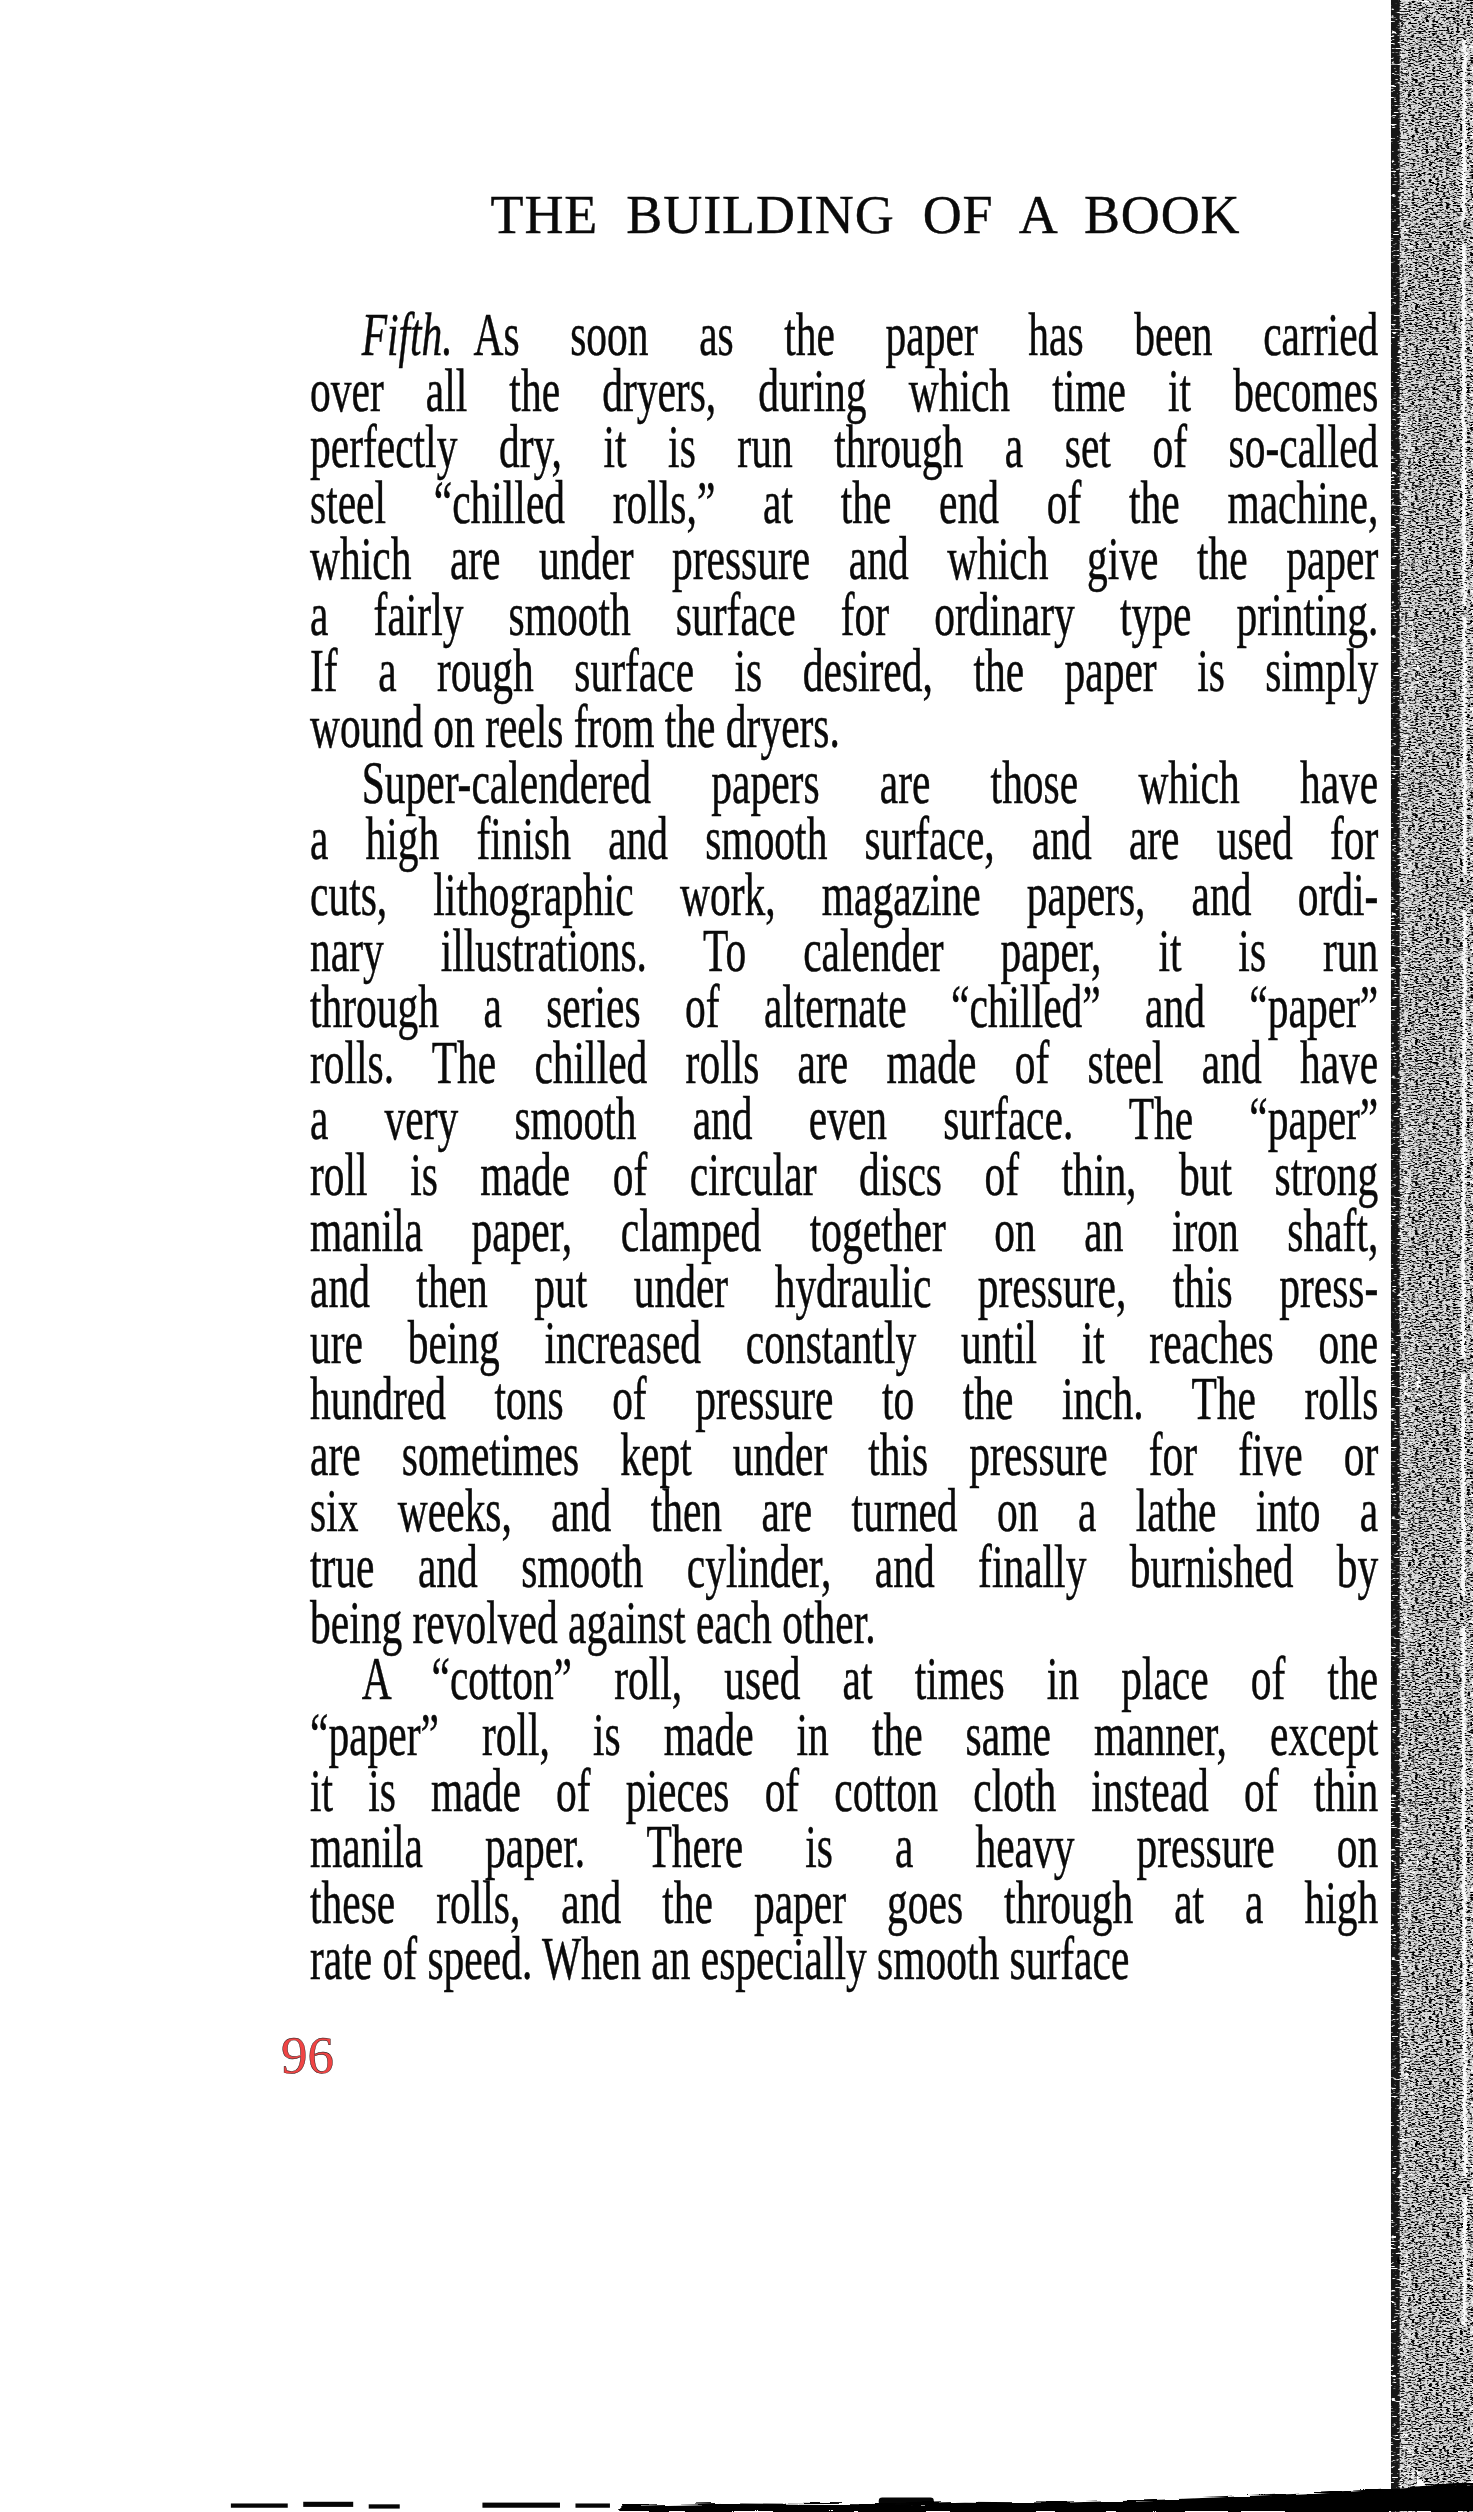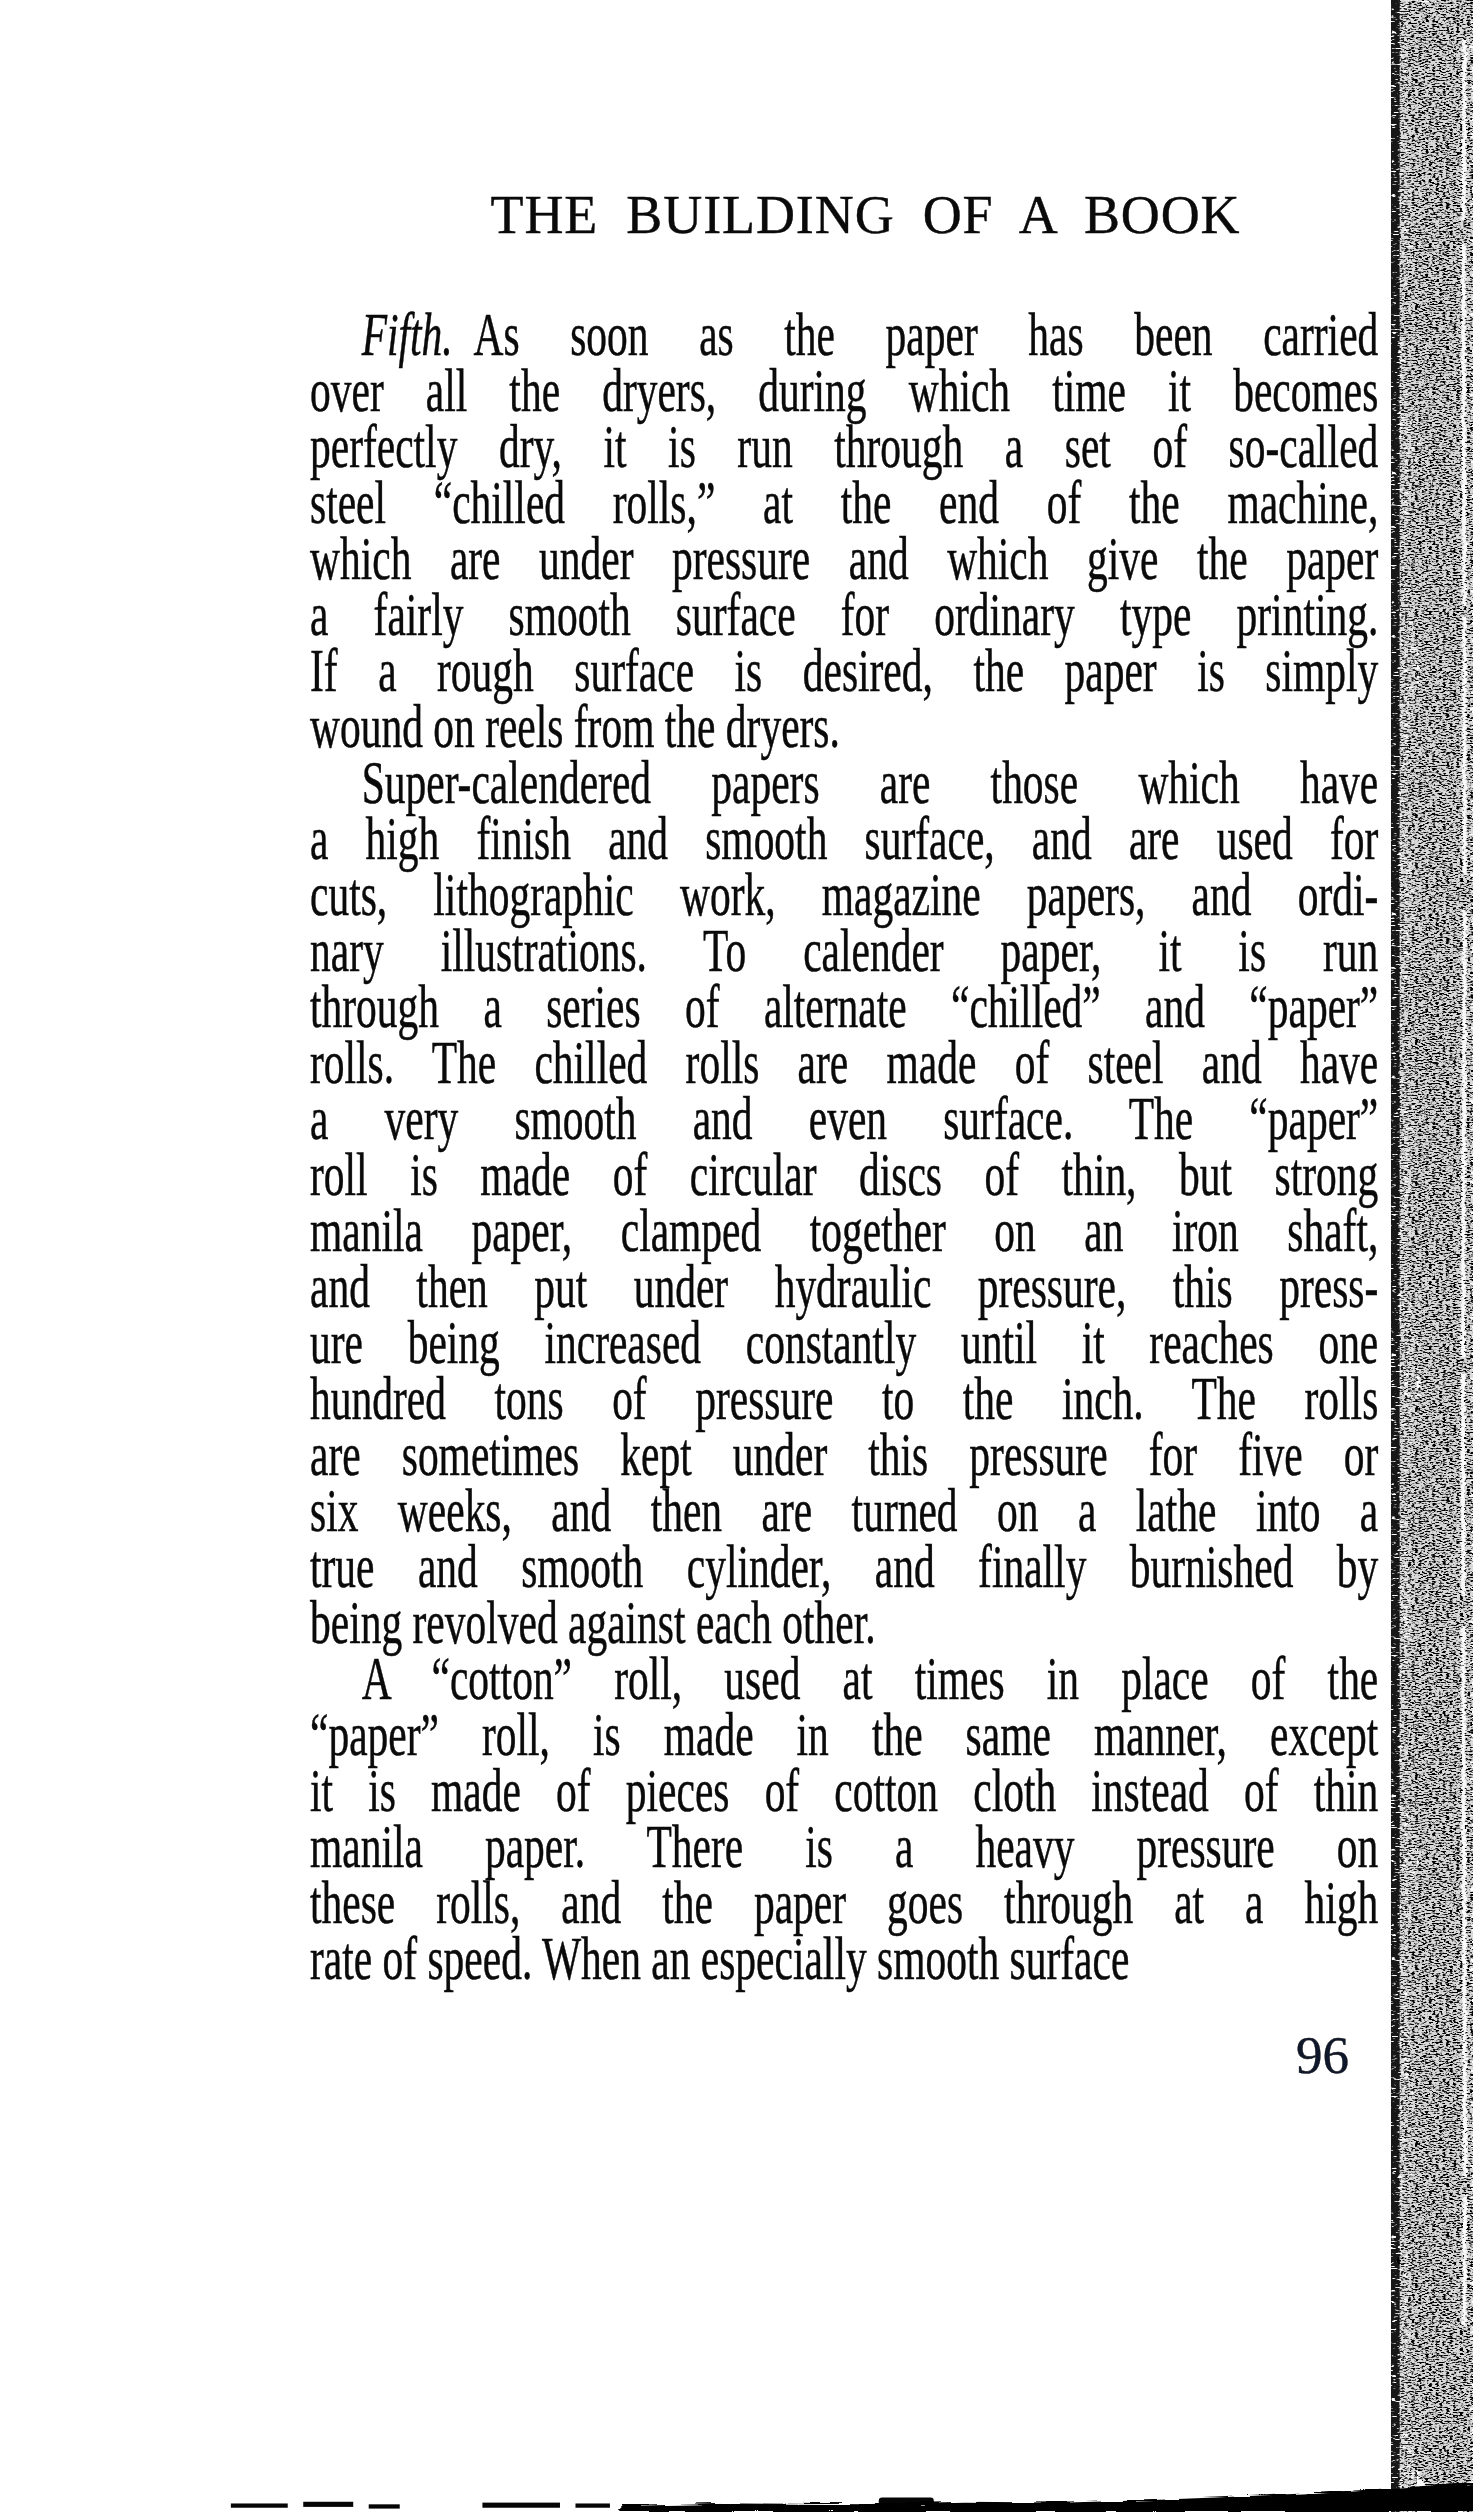--- a/index.html
+++ b/index.html
@@ -20,22 +20,22 @@
     -webkit-text-stroke:0.5px #0a0a0a;
   }
   .paragraph{margin:0;}
   .line{text-align:justify;text-align-last:justify;}
   .line.first{text-indent:76px;}
   .line.last{text-align-last:left;}
   .line i{font-style:italic;}
 
   .page-number{
     position:absolute;left:281px;top:2029px;width:1068px;
-    text-align:right;font-size:53px;line-height:1;
-    color:#0f172a;-webkit-text-stroke:0.4px #0a0a0a;
+    text-align:left;font-size:53px;line-height:1;
+    color:#ef4444;-webkit-text-stroke:0.4px #0a0a0a;
   }
 
   .gutter{position:absolute;top:0;right:0;width:83px;height:2512px;}
   .gutter svg{display:block;width:100%;height:100%;}
   .bottom-edge{position:absolute;left:0;bottom:0;width:1474px;height:29px;}
   .bottom-edge svg{display:block;width:100%;height:100%;}
   .speck{position:absolute;background:#0a0a0a;border-radius:50%;}
 </style>
 </head>
 <body>

